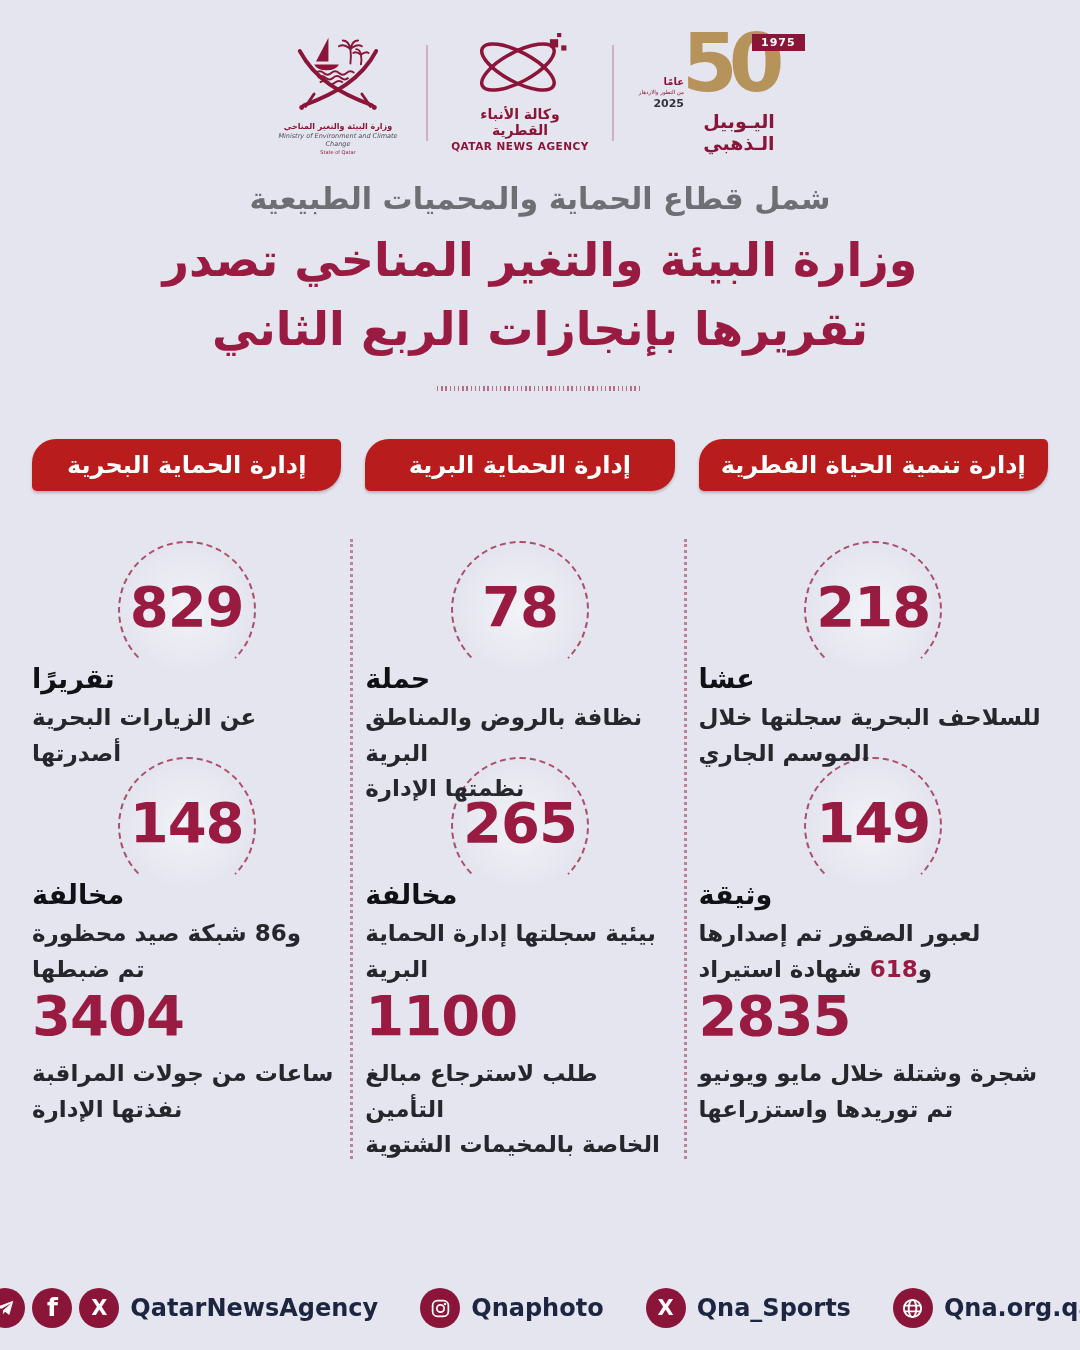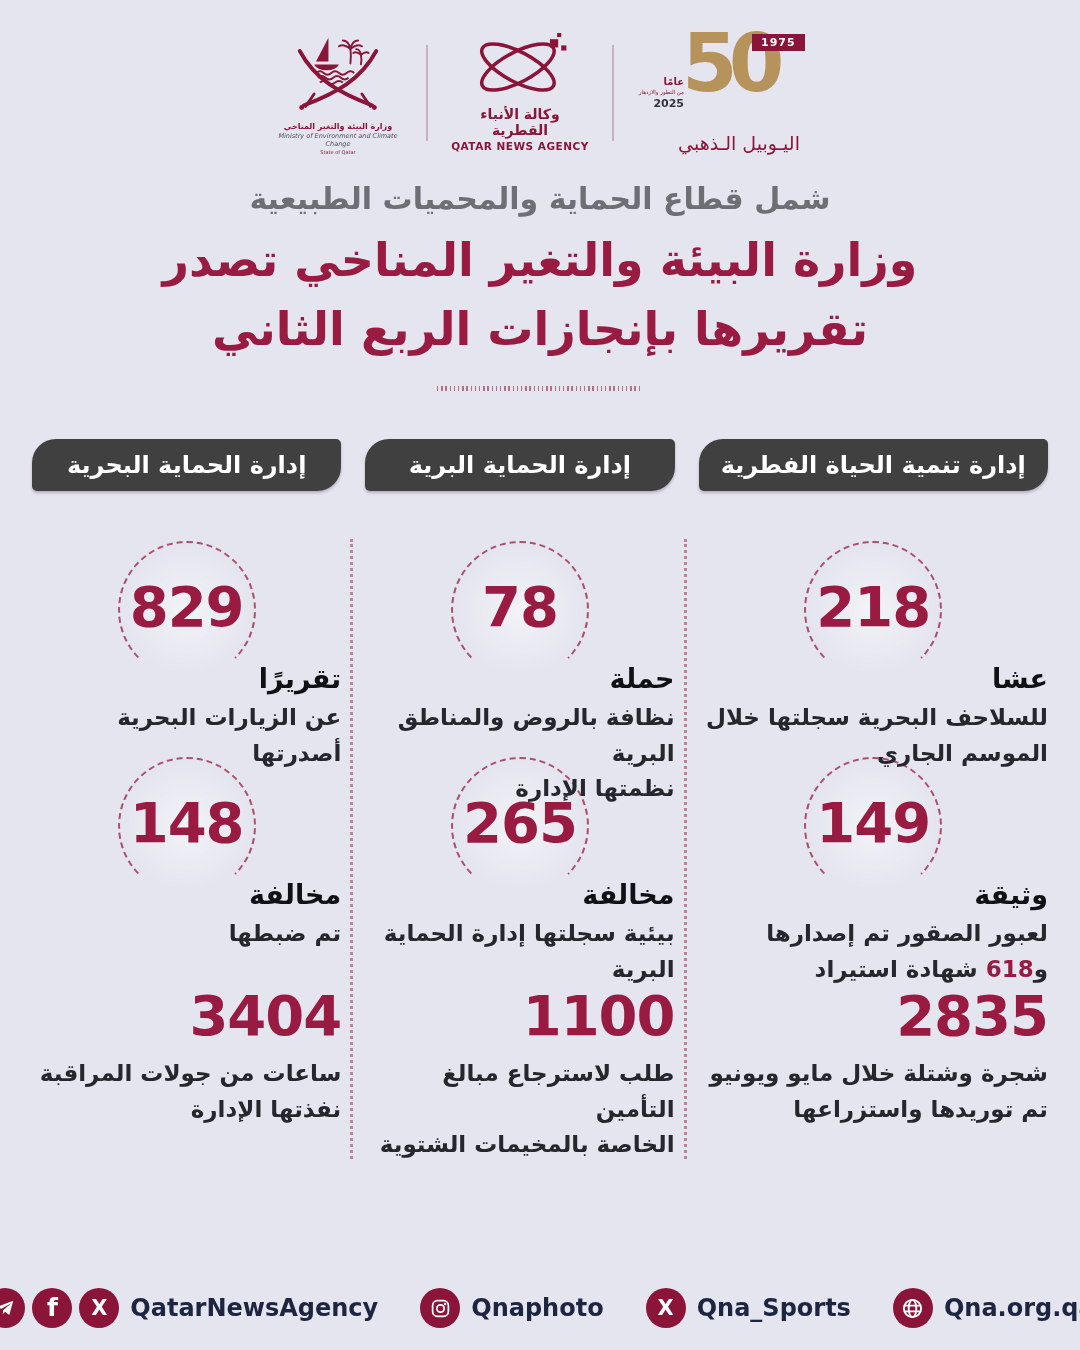--- a/index.html
+++ b/index.html
@@ -24,46 +24,46 @@
   .jub { position:relative; width:172px; height:122px; }
   .jub-num  { position:absolute; top:-8px; left:46px; font-size:80px; line-height:1;
               font-weight:bold; color:#B6935A; letter-spacing:-9px; }
   .jub-1975 { position:absolute; top:2px; left:116px; background:#8A1538; color:#fff;
               font-size:11px; font-weight:bold; padding:2px 9px; letter-spacing:1px; }
   .jub-side { position:absolute; left:0; top:44px; width:48px; text-align:right; }
   .jub-word { font-size:10px;  font-weight:bold; color:#8A1538; }
   .jub-tag  { font-size:5.5px; color:#8A1538; margin:2px 0; }
   .jub-2025 { font-size:11px;  font-weight:bold; color:#33343c; }
   .jub-title{ position:absolute; bottom:0; left:34px; right:0; text-align:center;
-              font-size:19px; font-weight:normal; color:#8A1538; }
+              font-size:19px; font-weight:bold; color:#8A1538; }
 
   
   .kicker   { margin-top:26px; text-align:center; font-size:30px; font-weight:bold; color:#6E6F74; }
   .title    { margin-top:10px; text-align:center; font-size:46px; font-weight:bold;
               color:#9A1B41; line-height:1.5; }
   .dash-div { width:206px; height:5px; margin:22px auto 0;
               background:repeating-linear-gradient(90deg, rgba(154,27,65,.6) 0 1.5px,
                          transparent 1.5px 4.2px); }
   .subtitle { margin-top:20px; text-align:center; font-size:29px; font-weight:bold;
               color:#15161A; line-height:1.55; }
 
   
   .columns  { position:relative; margin:48px 32px 0; display:grid;
               grid-template-columns:1.13fr 1fr 1fr; column-gap:24px; direction:rtl; }
   .vdivider { position:absolute; top:100px; bottom:4px; width:0;
               border-left:3px dotted rgba(154,27,65,.5); }
   .vd1 { right:35.5%; }
   .vd2 { right:68.4%; }
 
-  .badge { height:52px; background:#404040; color:#fff; font-size:24px; font-weight:bold;
+  .badge { height:52px; background:#b91c1c; color:#fff; font-size:24px; font-weight:bold;
            display:flex; align-items:center; justify-content:center;
            border-radius:24px 5px 24px 5px; margin-bottom:50px;
            box-shadow:0 2px 3px rgba(60,10,30,.25); }
 
-  .stat { height:216px; text-align:right; }
+  .stat { height:216px; text-align:left; }
   .stat.short { height:auto; }
   .arc  { width:138px; height:138px; margin:0 auto; border:2px dashed rgba(154,27,65,.75);
           border-bottom-color:transparent; border-radius:50%;
           display:flex; align-items:center; justify-content:center; padding-bottom:8px;
           background:radial-gradient(circle at 50% 50%, rgba(255,255,255,.55),
                      rgba(255,255,255,0) 70%); }
   .num  { font-size:56px; font-weight:bold; color:#9A1B41; letter-spacing:-1px;
           direction:ltr; }
   .num.plain { margin:10px 0 8px; }
   .slabel { font-size:27px; font-weight:bold; color:#101114; margin-top:-16px; }
@@ -241,20 +241,21 @@
           <div class="line">عن الزيارات البحرية أصدرتها</div>
         </div>
       </div>
 
       <div class="stat">
         <div class="arc">
           <div class="num">148</div>
         </div>
         <div class="slabel">مخالفة</div>
         <div class="sdesc">
+          <div class="line">و86 شبكة صيد محظورة</div>
           <div class="line">تم ضبطها</div>
         </div>
       </div>
 
       <div class="stat short">
         <div class="num plain">3404</div>
         <div class="sdesc">
           <div class="line">ساعات من جولات المراقبة</div>
           <div class="line">نفذتها الإدارة</div>
         </div>

